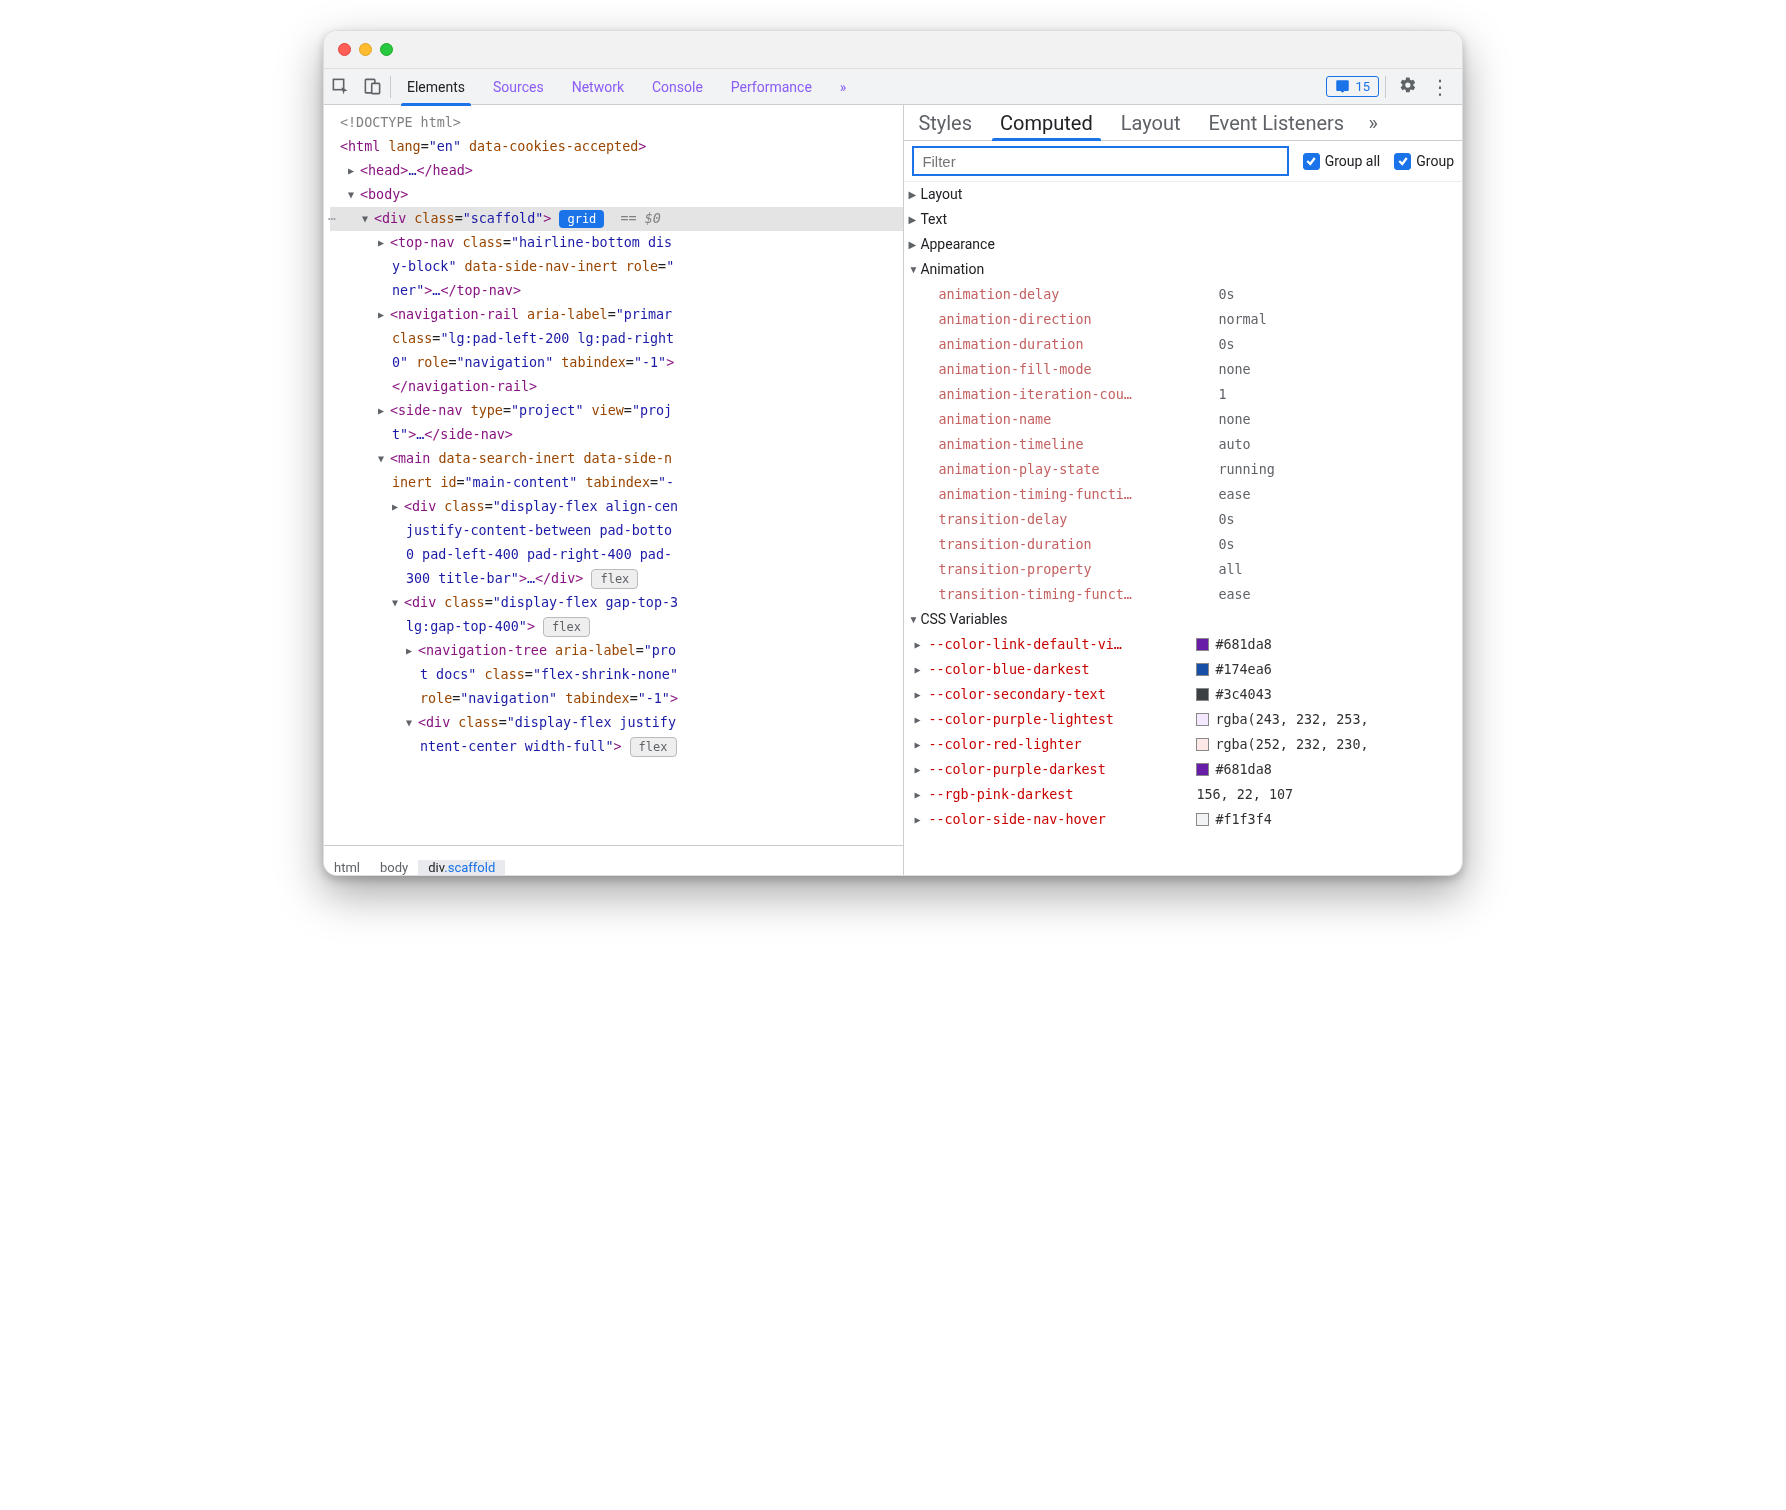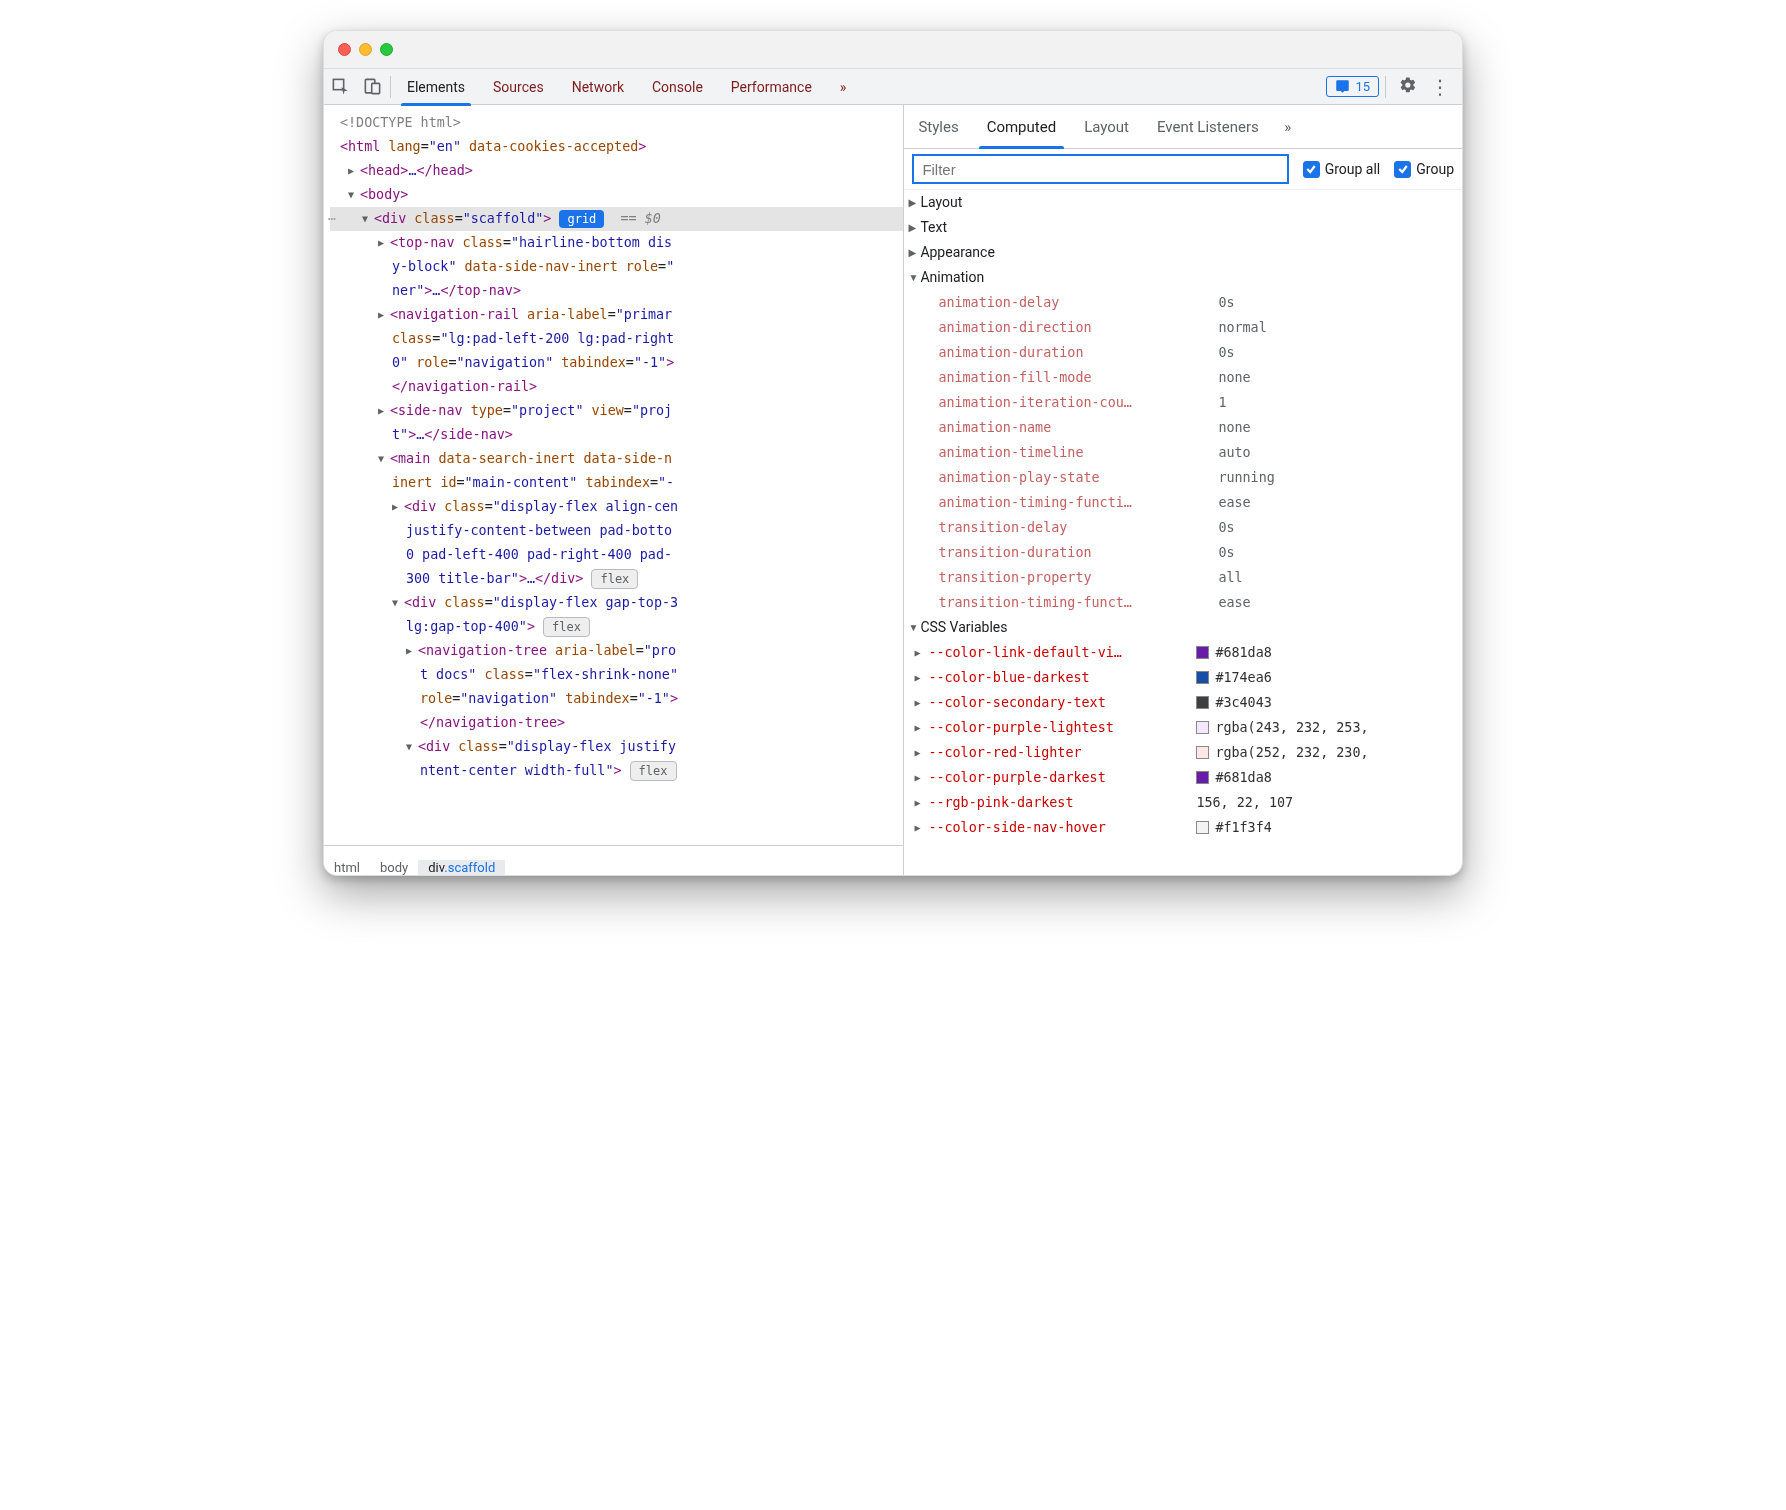--- a/index.html
+++ b/index.html
@@ -58,21 +58,21 @@
     cursor: pointer;
   }
   .tb-icon svg { width: 19px; height: 19px; }
   .tb-sep { width: 1px; height: 22px; background: #cacaca; margin: 0 2px; }
   .tab-strip { display: flex; align-items: stretch; height: 36px; }
   .tab {
     padding: 0 14px;
     display: flex; align-items: center;
     cursor: pointer;
     position: relative;
-    color: #7f1d1d;
+    color: #8b5cf6;
   }
   .tab.active { color: #202124; }
   .tab.active::after {
     content: ""; position: absolute; left: 8px; right: 8px; bottom: -1px;
     height: 3px; background: #1a73e8; border-radius: 2px 2px 0 0;
   }
   .tb-spacer { flex: 1; }
   .tb-right { display: flex; align-items: center; padding-right: 6px; }
   .issue-pill {
     display: flex; align-items: center; gap: 5px;
@@ -130,23 +130,23 @@
     display: flex; align-items: center;
     font-size: 13px;
     background: #fff;
     overflow: hidden;
   }
   .crumb { padding: 0 10px; color: #5f6368; cursor: pointer; margin-top: 13px; }
   .crumb.sel { background: #e8eaed; color: #202124; }
   .crumb .cls { color: #1a73e8; }
 
   .subtab-strip {
-    height: 44px; display: flex; align-items: stretch;
+    height: 36px; display: flex; align-items: stretch;
     border-bottom: 1px solid #cdcdcd;
-    font-size: 15px; color: #5f6368;
+    font-size: 20px; color: #5f6368;
   }
   .subtab {
     padding: 0 14px; display: flex; align-items: center;
     cursor: pointer; position: relative;
   }
   .subtab.active { color: #202124; }
   .subtab.active::after {
     content: ""; position: absolute; left: 6px; right: 6px; bottom: -1px;
     height: 3px; background: #1a73e8; border-radius: 2px 2px 0 0;
   }
@@ -272,21 +272,20 @@
         <div class="dom-line"><span class="indent" style="width:62px"></span><span class="attr-name">inert</span> <span class="attr-name">id</span>=<span class="attr-val">"main-content"</span> <span class="attr-name">tabindex</span>=<span class="attr-val">"-</span></div>
         <div class="dom-line"><span class="indent" style="width:62px"></span><span class="tri">▶</span><span class="tag">&lt;div</span> <span class="attr-name">class</span>=<span class="attr-val">"display-flex align-cen</span></div>
         <div class="dom-line"><span class="indent" style="width:76px"></span><span class="attr-val">justify-content-between pad-botto</span></div>
         <div class="dom-line"><span class="indent" style="width:76px"></span><span class="attr-val">0 pad-left-400 pad-right-400 pad-</span></div>
         <div class="dom-line"><span class="indent" style="width:76px"></span><span class="attr-val">300 title-bar"</span><span class="tag">&gt;</span><span class="ellips">…</span><span class="tag">&lt;/div&gt;</span> <span class="pill pill-flex">flex</span></div>
         <div class="dom-line"><span class="indent" style="width:62px"></span><span class="tri">▼</span><span class="tag">&lt;div</span> <span class="attr-name">class</span>=<span class="attr-val">"display-flex gap-top-3</span></div>
         <div class="dom-line"><span class="indent" style="width:76px"></span><span class="attr-val">lg:gap-top-400"</span><span class="tag">&gt;</span> <span class="pill pill-flex">flex</span></div>
         <div class="dom-line"><span class="indent" style="width:76px"></span><span class="tri">▶</span><span class="tag">&lt;navigation-tree</span> <span class="attr-name">aria-label</span>=<span class="attr-val">"pro</span></div>
         <div class="dom-line"><span class="indent" style="width:90px"></span><span class="attr-val">t docs"</span> <span class="attr-name">class</span>=<span class="attr-val">"flex-shrink-none"</span></div>
         <div class="dom-line"><span class="indent" style="width:90px"></span><span class="attr-name">role</span>=<span class="attr-val">"navigation"</span> <span class="attr-name">tabindex</span>=<span class="attr-val">"-1"</span><span class="tag">&gt;</span></div>
-        <div class="dom-line"><span class="indent" style="width:90px"></span><span class="tag">&lt;/navigation-tree&gt;</span></div>
         <div class="dom-line"><span class="indent" style="width:76px"></span><span class="tri">▼</span><span class="tag">&lt;div</span> <span class="attr-name">class</span>=<span class="attr-val">"display-flex justify</span></div>
         <div class="dom-line"><span class="indent" style="width:90px"></span><span class="attr-val">ntent-center width-full"</span><span class="tag">&gt;</span> <span class="pill pill-flex">flex</span></div>
       </div>
 
       <div class="breadcrumbs">
         <div class="crumb">html</div>
         <div class="crumb">body</div>
         <div class="crumb sel"><span>div</span><span class="cls">.scaffold</span></div>
       </div>
     </div>

